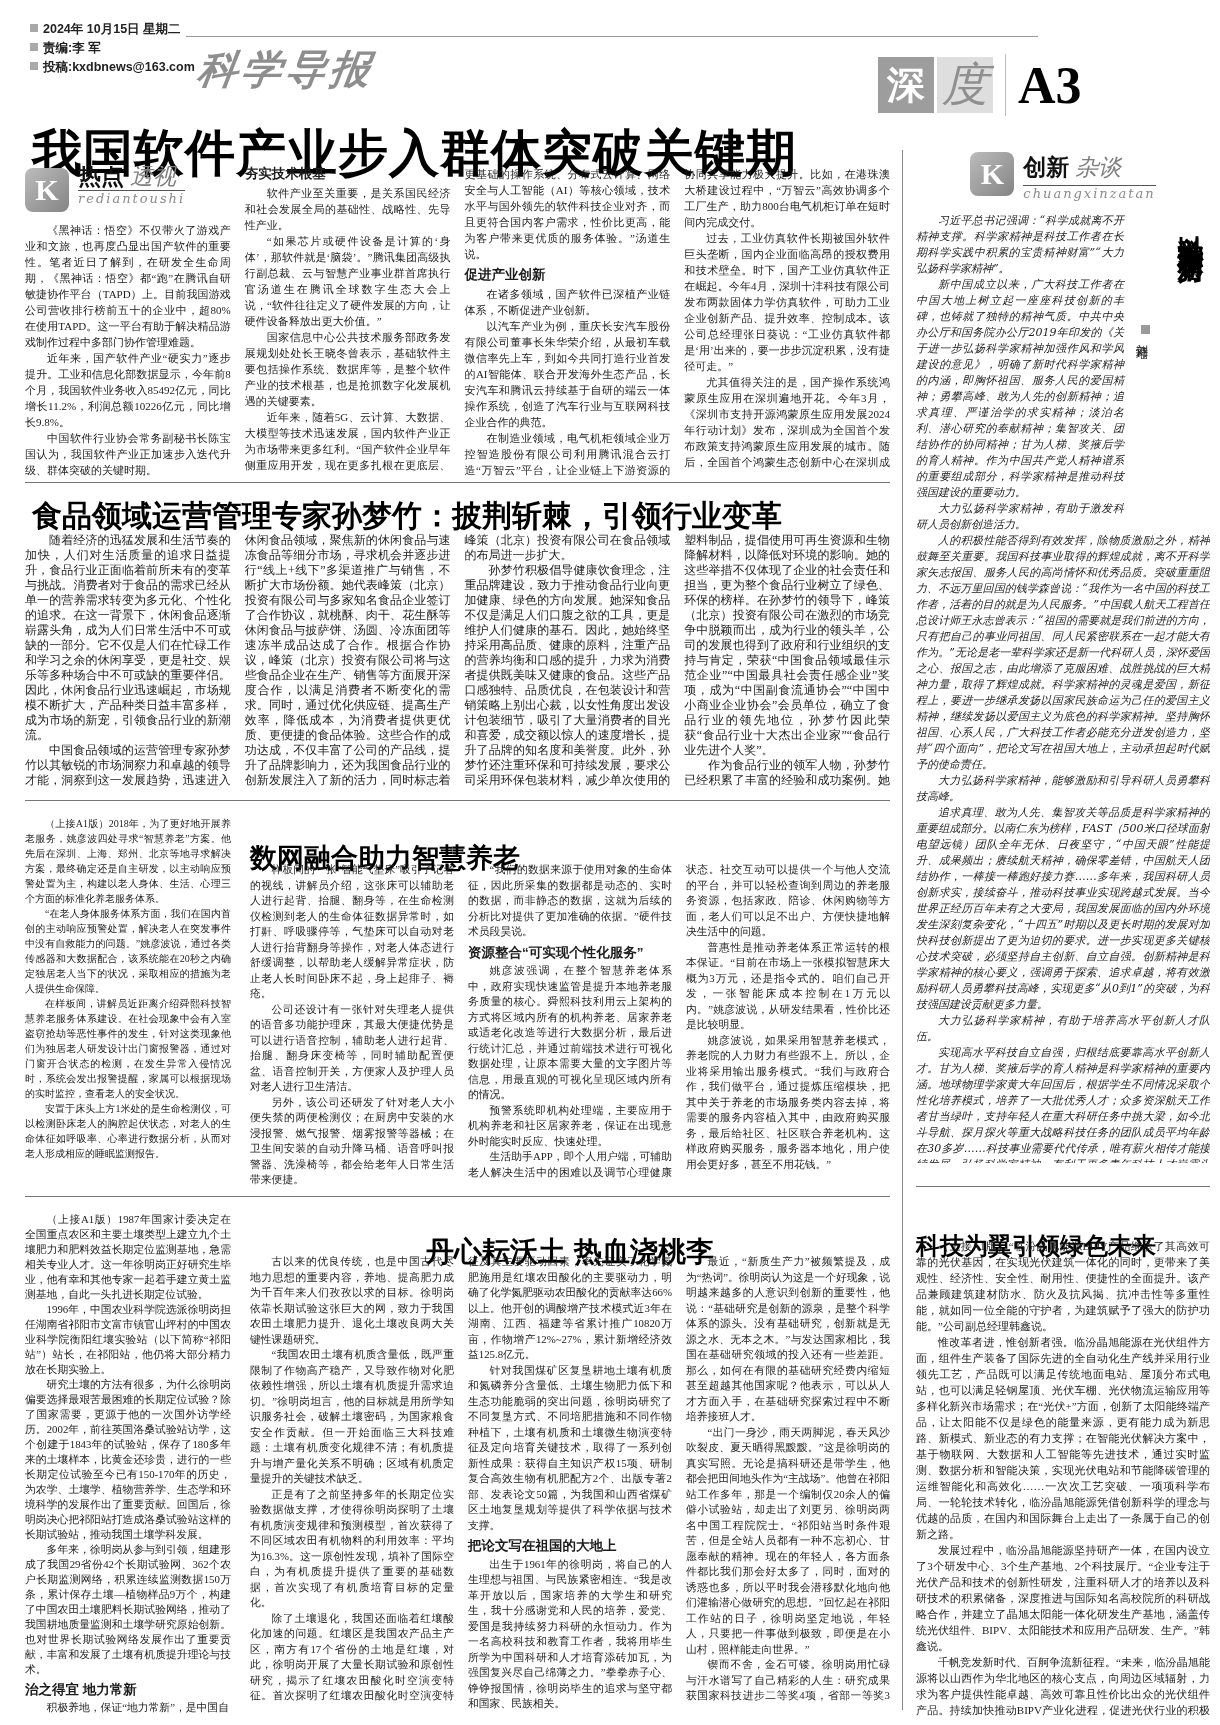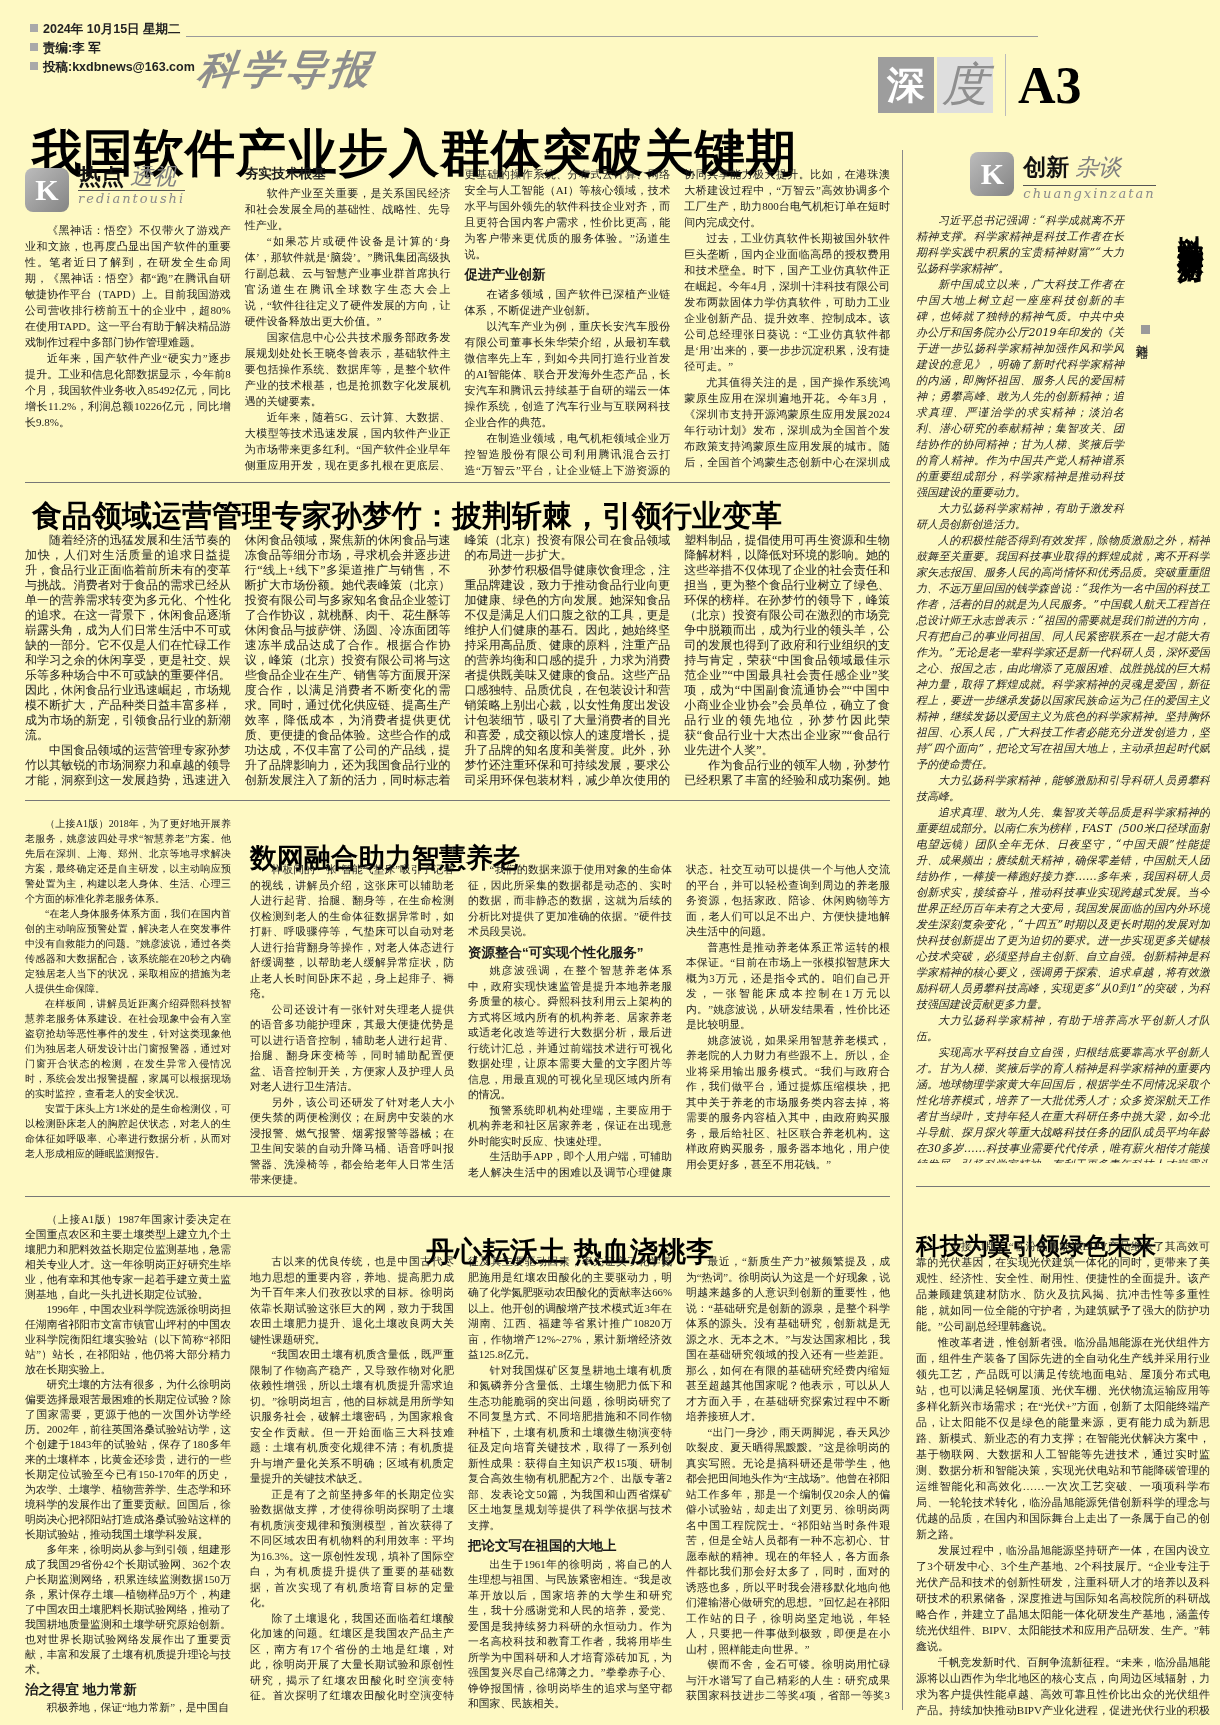--- a/index.html
+++ b/index.html
@@ -1,16 +1,16 @@
 <!DOCTYPE html>
 <html><head>
 <meta charset="utf-8">
 <style>
   html,body{margin:0;padding:0;background:#dcdcd8;}
-  .page{position:relative;width:1220px;height:1725px;margin:0 auto;background:#fef9c3;
+  .page{position:relative;width:1220px;height:1725px;margin:0 auto;background:#ffffff;
         color:#1c1c1c;font-family:"Liberation Serif",serif;overflow:hidden;}
 
   
   .masthead-info{position:absolute;left:30px;top:20px;font-family:"Liberation Sans",sans-serif;
                  font-size:12.5px;line-height:19px;font-weight:bold;color:#222;}
   .masthead-info .row{white-space:nowrap;}
   .sq{display:inline-block;width:8px;height:8px;background:#a9a9a9;margin-right:5px;vertical-align:1px;}
   .top-rule{position:absolute;left:186px;top:36px;width:852px;height:1px;background:#9a9a9a;}
   .paper-logo{position:absolute;left:198px;top:42px;font-family:"DejaVu Serif",serif;font-style:italic;
               font-weight:bold;font-size:40px;color:#8e8e8e;letter-spacing:4px;transform:skewX(-8deg);}
@@ -108,20 +108,21 @@
   <div id="software-body" class="cols">
     <div class="k-header">
       <div class="k-logo">K</div>
       <div class="k-titles">
         <div class="k-title-row"><span class="k-bold">热点</span><span class="k-script">透视</span></div>
         <div class="k-pinyin">rediantoushi</div>
       </div>
     </div>
   <p class="para">《黑神话：悟空》不仅带火了游戏产业和文旅，也再度凸显出国产软件的重要性。笔者近日了解到，在研发全生命周期，《黑神话：悟空》都“跑”在腾讯自研敏捷协作平台（TAPD）上。目前我国游戏公司营收排行榜前五十的企业中，超80%在使用TAPD。这一平台有助于解决精品游戏制作过程中多部门协作管理难题。</p>
       <p class="para">近年来，国产软件产业“硬实力”逐步提升。工业和信息化部数据显示，今年前8个月，我国软件业务收入85492亿元，同比增长11.2%，利润总额10226亿元，同比增长9.8%。</p>
+      <p class="para">中国软件行业协会常务副秘书长陈宝国认为，我国软件产业正加速步入迭代升级、群体突破的关键时期。</p>
       <h4 class="subhead">夯实技术根基</h4>
       <p class="para">软件产业至关重要，是关系国民经济和社会发展全局的基础性、战略性、先导性产业。</p>
       <p class="para">“如果芯片或硬件设备是计算的‘身体’，那软件就是‘脑袋’。”腾讯集团高级执行副总裁、云与智慧产业事业群首席执行官汤道生在腾讯全球数字生态大会上说，“软件往往定义了硬件发展的方向，让硬件设备释放出更大价值。”</p>
       <p class="para">国家信息中心公共技术服务部政务发展规划处处长王晓冬曾表示，基础软件主要包括操作系统、数据库等，是整个软件产业的技术根基，也是抢抓数字化发展机遇的关键要素。</p>
       <p class="para">近年来，随着5G、云计算、大数据、大模型等技术迅速发展，国内软件产业正为市场带来更多红利。“国产软件企业早年侧重应用开发，现在更多扎根在更底层、更基础的操作系统、分布式云计算、网络安全与人工智能（AI）等核心领域，技术水平与国外领先的软件科技企业对齐，而且更符合国内客户需求，性价比更高，能为客户带来更优质的服务体验。”汤道生说。</p>
       <h4 class="subhead">促进产业创新</h4>
       <p class="para">在诸多领域，国产软件已深植产业链体系，不断促进产业创新。</p>
       <p class="para">以汽车产业为例，重庆长安汽车股份有限公司董事长朱华荣介绍，从最初车载微信率先上车，到如今共同打造行业首发的AI智能体、联合开发海外生态产品，长安汽车和腾讯云持续基于自研的端云一体操作系统，创造了汽车行业与互联网科技企业合作的典范。</p>
       <p class="para">在制造业领域，电气机柜领域企业万控智造股份有限公司利用腾讯混合云打造“万智云”平台，让企业链上下游资源的协同共享能力极大提升。比如，在港珠澳大桥建设过程中，“万智云”高效协调多个工厂生产，助力800台电气机柜订单在短时间内完成交付。</p>
       <p class="para">过去，工业仿真软件长期被国外软件巨头垄断，国内企业面临高昂的授权费用和技术壁垒。时下，国产工业仿真软件正在崛起。今年4月，深圳十沣科技有限公司发布两款固体力学仿真软件，可助力工业企业创新产品、提升效率、控制成本。该公司总经理张日葵说：“工业仿真软件都是‘用’出来的，要一步步沉淀积累，没有捷径可走。”</p>

